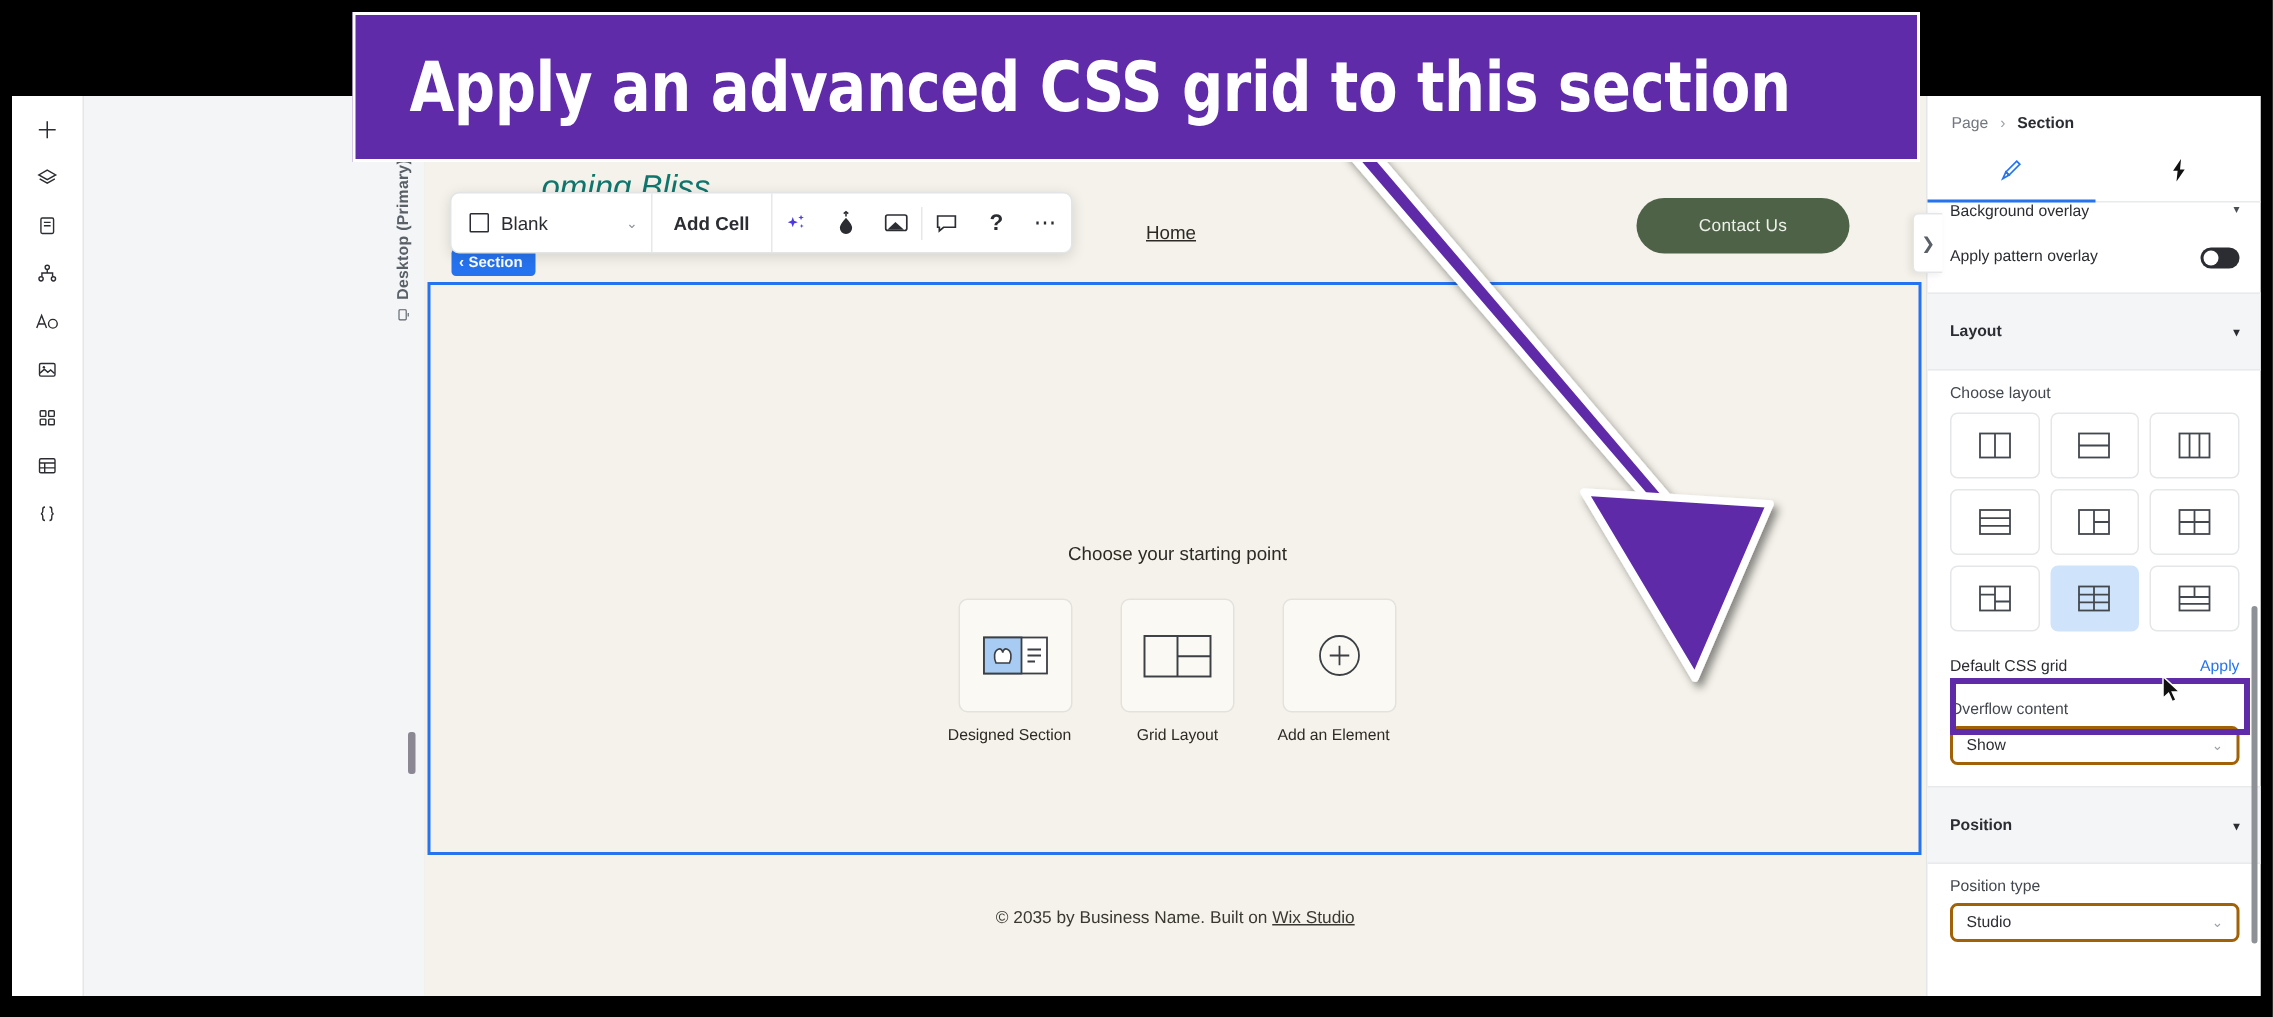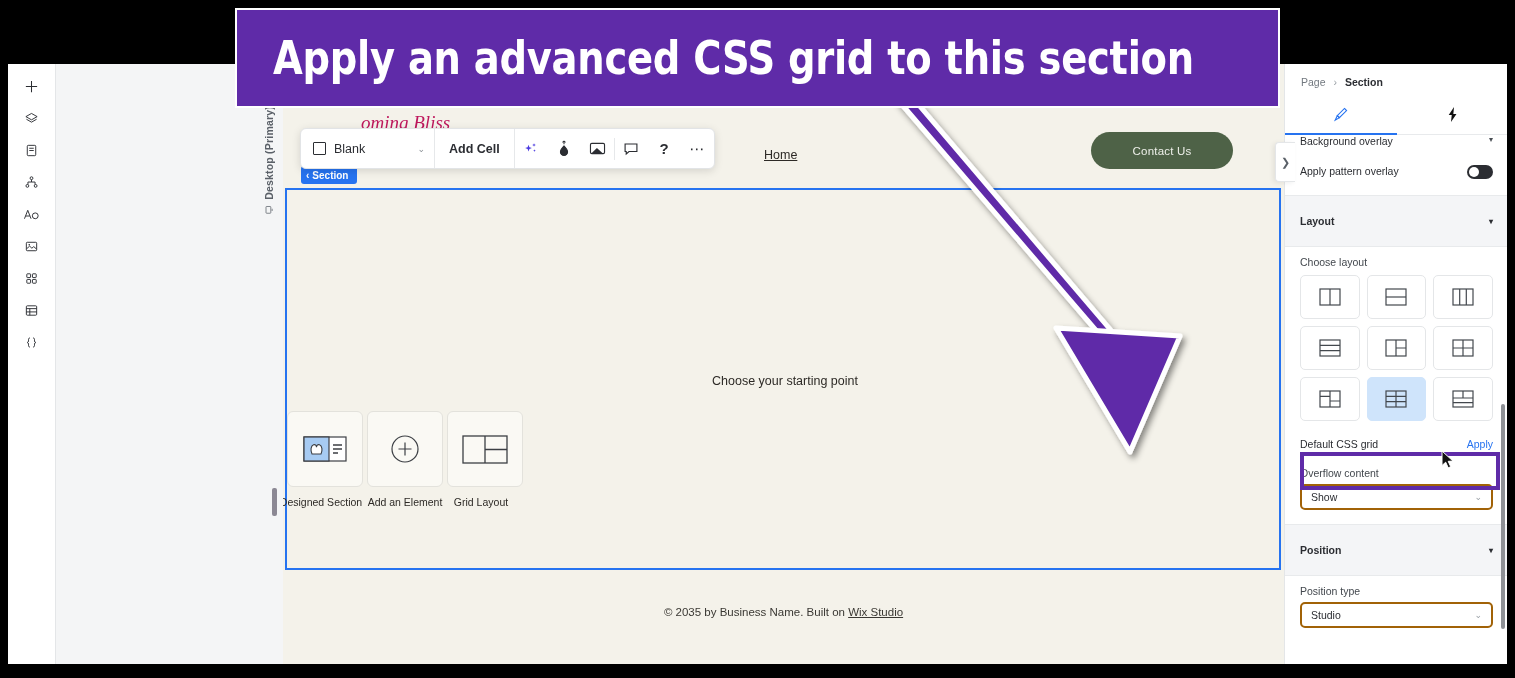--- a/index.html
+++ b/index.html
@@ -18,34 +18,34 @@
   
   .gutter{position:absolute;left:48px;top:0;width:227px;height:600px;background:#f4f5f6;border-right:1px solid #e9eaec;}
   .vlabel{position:absolute;right:8px;top:42px;transform:rotate(180deg);writing-mode:vertical-rl;
           font-size:10.5px;color:#5a6068;letter-spacing:.2px;white-space:nowrap;display:flex;align-items:center;gap:6px;font-weight:600;}
   .vlabel .mon{display:inline-block;transform:rotate(90deg);}
   .ruler-mark{position:absolute;left:216px;top:424px;width:5px;height:28px;background:#8b8894;border-radius:2px;}
 
   
   .canvas{position:absolute;left:275px;top:0;width:1001px;height:600px;background:#f4f2ea;overflow:hidden;}
   .site-head{position:absolute;left:0;top:0;width:1001px;height:112px;background:#f4f2ea;}
-  .brand-scribble{position:absolute;left:78px;top:48px;font-size:19px;color:#be185d;font-family:Liberation Serif, serif;font-style:italic;}
+  .brand-scribble{position:absolute;left:78px;top:48px;font-size:22px;color:#0f766e;font-family:Liberation Sans, sans-serif;font-style:italic;}
   .nav-home{position:absolute;left:481px;top:84px;font-size:12.5px;color:#2d2a26;text-decoration:underline;}
   .contact-btn{position:absolute;left:808px;top:68px;width:142px;height:37px;border-radius:19px;background:#4e6247;
                color:#eef0ea;font-size:11.5px;display:flex;align-items:center;justify-content:center;letter-spacing:.2px;}
 
   
   .sel-section{position:absolute;left:2px;top:124px;width:996px;height:382px;background:#f4f2ea;
                border:2px solid #2673f0;box-sizing:border-box;}
   .sec-badge{position:absolute;left:18px;top:102px;height:18px;padding:0 9px 0 5px;background:#2673f0;color:#fff;
              border-radius:3px;font-size:10px;display:flex;align-items:center;gap:3px;font-weight:600;z-index:6;}
 
-  .start-wrap{position:absolute;left:0;top:184px;width:996px;text-align:center;}
+  .start-wrap{position:absolute;left:0;top:172px;width:996px;text-align:center;}
   .start-title{font-size:12.5px;color:#2d2a26;margin-bottom:23px;}
-  .cards{display:flex;gap:4px;}
+  .cards{display:flex;justify-content:center;gap:32px;}
   .card{width:76px;}
   .card-box{width:76px;height:76px;border:1px solid #e3e2dc;border-radius:6px;background:#faf9f4;
             display:flex;align-items:center;justify-content:center;box-sizing:border-box;}
   .card-label{margin-top:9px;font-size:10.5px;color:#2d2a26;text-align:center;white-space:nowrap;}
   .card:nth-child(1) .card-label{margin-left:-8px;}
   .card:nth-child(3) .card-label{margin-left:-8px;}
 
   .site-foot{position:absolute;left:0;top:506px;width:1001px;height:94px;background:#f4f2ea;}
   .foot-txt{position:absolute;left:0;top:36px;width:1001px;text-align:center;font-size:11.5px;color:#3a3833;}
   .foot-txt u{text-decoration:underline;margin-top:14px;}
@@ -210,36 +210,36 @@
                   <rect x="1" y="3" width="25" height="24" fill="#a7cbf2" stroke="#3c3f44" stroke-width="1.2"></rect>
                   <path d="M9 20c-1.6-3.4-1.4-8 1.5-9.2 2-0.8 2.9 1.2 3 2.3.1-1.1 1-3.1 3-2.3 2.9 1.2 3.1 5.8 1.5 9.2z" fill="#fff" stroke="#3c3f44" stroke-width="1.1"></path>
                   <path d="M30 11h9M30 15h9M30 19h5" stroke="#3c3f44" stroke-width="1.3"></path>
                 </svg>
               </div>
               <div class="card-label">Designed Section</div>
             </div>
 
             <div class="card">
               <div class="card-box">
+                <svg width="46" height="31" viewBox="0 0 46 31" fill="none" stroke="#3c3f44" stroke-width="1.3">
+                  <rect x="1" y="2" width="44" height="27"></rect>
+                    <path d="M23 2v27M23 15.5h22"></path>
+                </svg>
+              </div>
+              <div class="card-label">Grid Layout</div>
+            </div>
+
+            <div class="card">
+              <div class="card-box">
                 <svg width="32" height="32" viewBox="0 0 32 32" fill="none" stroke="#3c3f44" stroke-width="1.2">
                   <circle cx="16" cy="16" r="13"></circle>
                     <path d="M16 9.5v13M9.5 16h13"></path>
                 </svg>
               </div>
               <div class="card-label">Add an Element</div>
-            </div>
-
-            <div class="card">
-              <div class="card-box">
-                <svg width="46" height="31" viewBox="0 0 46 31" fill="none" stroke="#3c3f44" stroke-width="1.3">
-                  <rect x="1" y="2" width="44" height="27"></rect>
-                    <path d="M23 2v27M23 15.5h22"></path>
-                </svg>
-              </div>
-              <div class="card-label">Grid Layout</div>
             </div>
 
           </div>
         </div>
       </div>
 
       <div class="site-foot">
         <div class="foot-txt">
           <span>© 2035 by Business Name. Built on </span><u>Wix Studio</u>
         </div>

